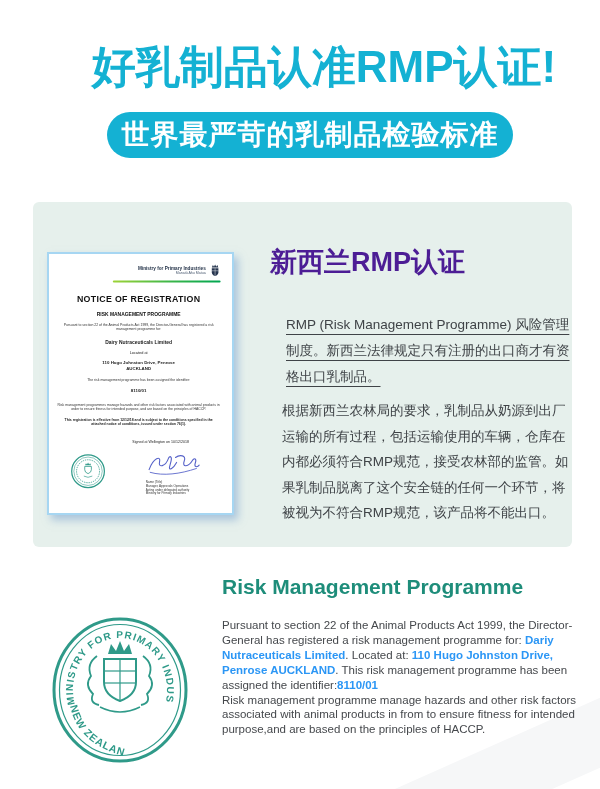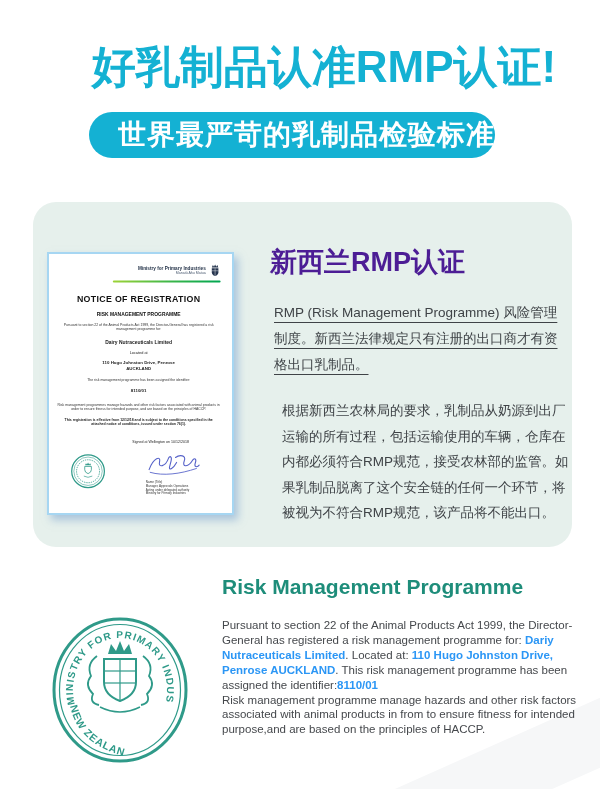--- a/index.html
+++ b/index.html
@@ -6,28 +6,28 @@
   #page{
     position:relative;width:600px;height:789px;background:#ffffff;overflow:hidden;
     font-family:"Liberation Sans","DejaVu Sans",sans-serif;
   }
   
   .main-title{
     position:absolute;left:0;top:42px;width:600px;text-align:center;
     font-size:44px;line-height:50px;font-weight:900;color:#14b1d3;letter-spacing:0px;padding-left:24px;
   }
   .banner-pill{
-    position:absolute;left:89px;top:112px;width:406px;height:46px;border-radius:23px;
-    background:#14b1d3;display:flex;align-items:center;justify-content:flex-end;
+    position:absolute;left:107px;top:112px;width:406px;height:46px;border-radius:23px;
+    background:#14b1d3;display:flex;align-items:center;justify-content:center;
   }
   .banner-pill span{color:#ffffff;font-size:28px;font-weight:800;letter-spacing:1px;}
   
   .mint-card{
     position:absolute;left:33px;top:202px;width:539px;height:345px;
-    background:#e6f0ec;border-radius:23px;
+    background:#e6f0ec;border-radius:6px;
   }
   
   .certificate{
     position:absolute;left:14px;top:50px;width:183px;height:259px;background:#ffffff;
     border:2px solid #a6d6f2;box-shadow:4px 5px 8px rgba(120,160,205,.55);overflow:hidden;
   }
   .cert-inner{
     width:326px;transform:scale(0.55);transform-origin:0 0;color:#222;
     text-align:center;
   }
@@ -52,21 +52,21 @@
   .cert-signed{margin-top:23px;font-size:6.5px;transform:translateX(40px);}
   .cert-bottom{display:flex;justify-content:space-between;align-items:flex-start;margin-top:18px;padding:0 28px 0 38px;}
   .sig-block{width:122px;text-align:left;}
   .signer-lines{margin-top:3px;font-size:5.5px;line-height:7px;color:#333;}
   
   .intro-heading{
     position:absolute;left:270px;top:246px;margin:0;
     font-size:27px;line-height:32px;font-weight:800;color:#4c1d95;
   }
   .intro-definition{
-    position:absolute;left:270px;top:296px;width:290px;margin:4px;
+    position:absolute;left:270px;top:296px;width:290px;margin:16px;
     font-size:13.5px;line-height:26px;color:#3f4347;
     text-decoration:underline;text-underline-offset:5px;text-decoration-thickness:1px;
   }
   .intro-detail{
     position:absolute;left:270px;top:386px;width:290px;margin:12px;
     font-size:13.5px;line-height:25.5px;color:#3f4347;
   }
   
   .big-stamp{position:absolute;left:38px;top:606px;}
   .stamp-text{font-size:10px;font-weight:bold;letter-spacing:1.1px;fill:#2f9a89;}

